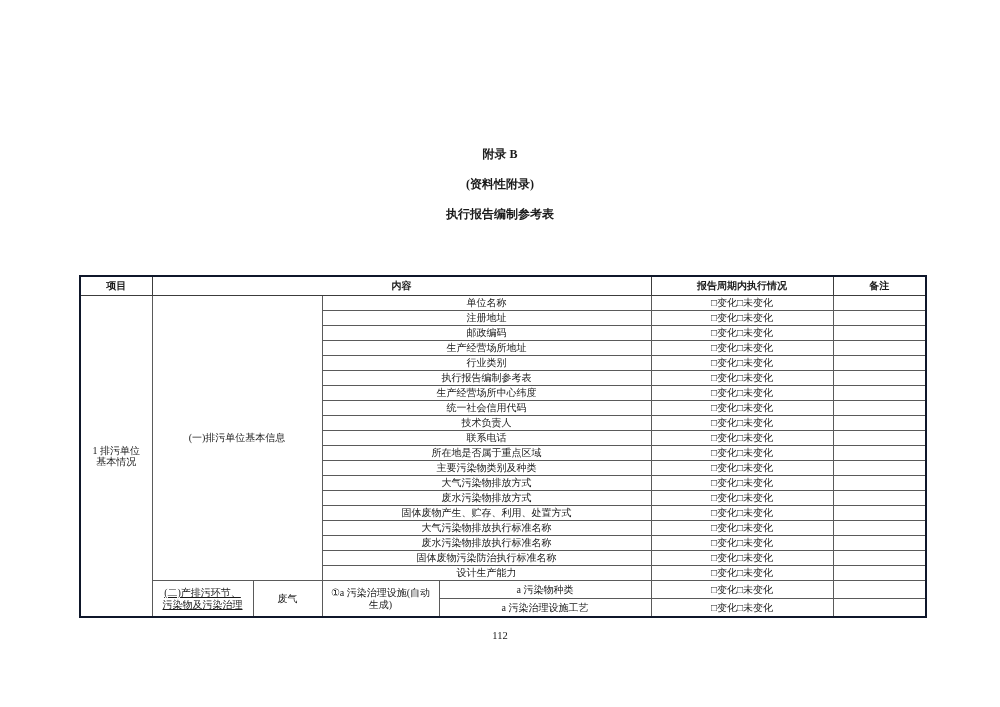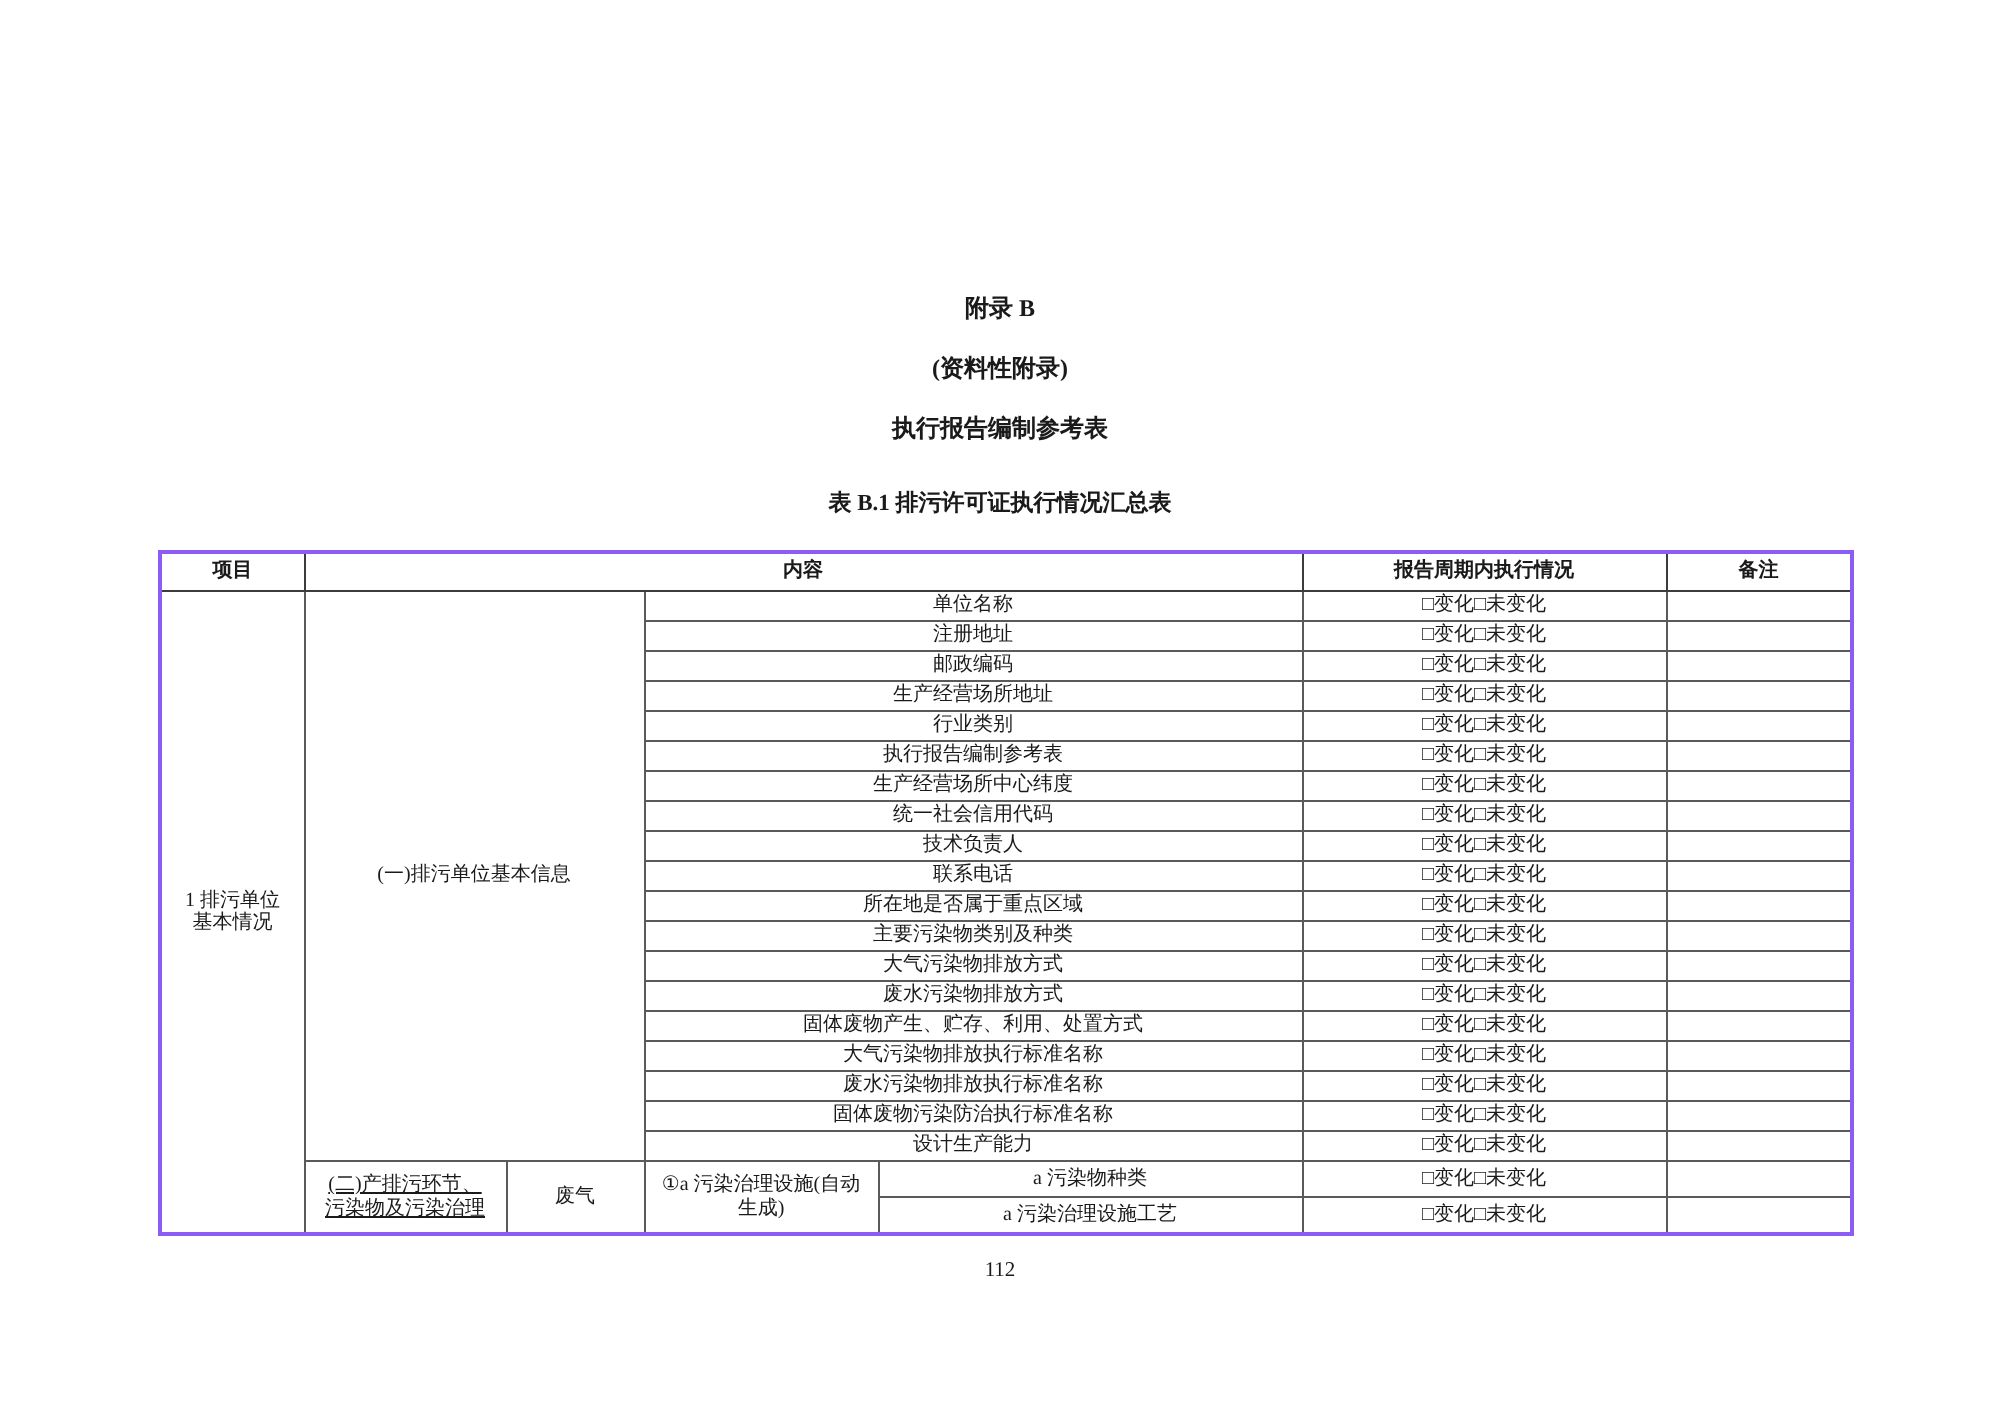--- a/index.html
+++ b/index.html
@@ -9,21 +9,21 @@
   }
   .title{position:absolute;left:0;width:1000px;text-align:center;font-weight:bold;}
   .t-appendix{top:146px;font-size:12px;}
   .t-type{top:176px;font-size:12px;}
   .t-subtitle{top:206px;font-size:12px;}
   .t-caption{top:244px;font-size:11.5px;}
   table.sheet{
     position:absolute;left:79px;top:275px;width:846px;
     border-collapse:collapse;table-layout:fixed;
     font-size:10px;line-height:1.15;
-    border:2px solid #8b5cf6;
+    border:2px solid #0f172a;
   }
   .sheet th,.sheet td{
     border:1px solid #5a5a5a;padding:0 2px;text-align:center;vertical-align:middle;
     overflow:hidden;font-weight:normal;
   }
   .sheet th{font-weight:bold;height:18px;border-color:#3c3c3c;}
   .sheet tr.r td{height:14px;}
   .sheet tr.rb td{height:17px;}
   .c-project{white-space:pre-line;}
   .c-sec1{text-align:left;padding-left:5px;}
@@ -35,21 +35,20 @@
   .pageno{position:absolute;top:630px;left:0;width:1000px;text-align:center;font-size:10.5px;}
 </style>
 </head>
 <body>
 
 <div class="page">
 
   <div class="title t-appendix">附录 B</div>
   <div class="title t-subtitle">执行报告编制参考表</div>
   <div class="title t-type">(资料性附录)</div>
-  <div class="title t-caption">表 B.1 排污许可证执行情况汇总表</div>
 
   <table class="sheet">
     <colgroup>
       <col style="width:72px">
         <col style="width:101px">
         <col style="width:69px">
       <col style="width:117px">
         <col style="width:212px">
         <col style="width:182px">
         <col style="width:93px">

